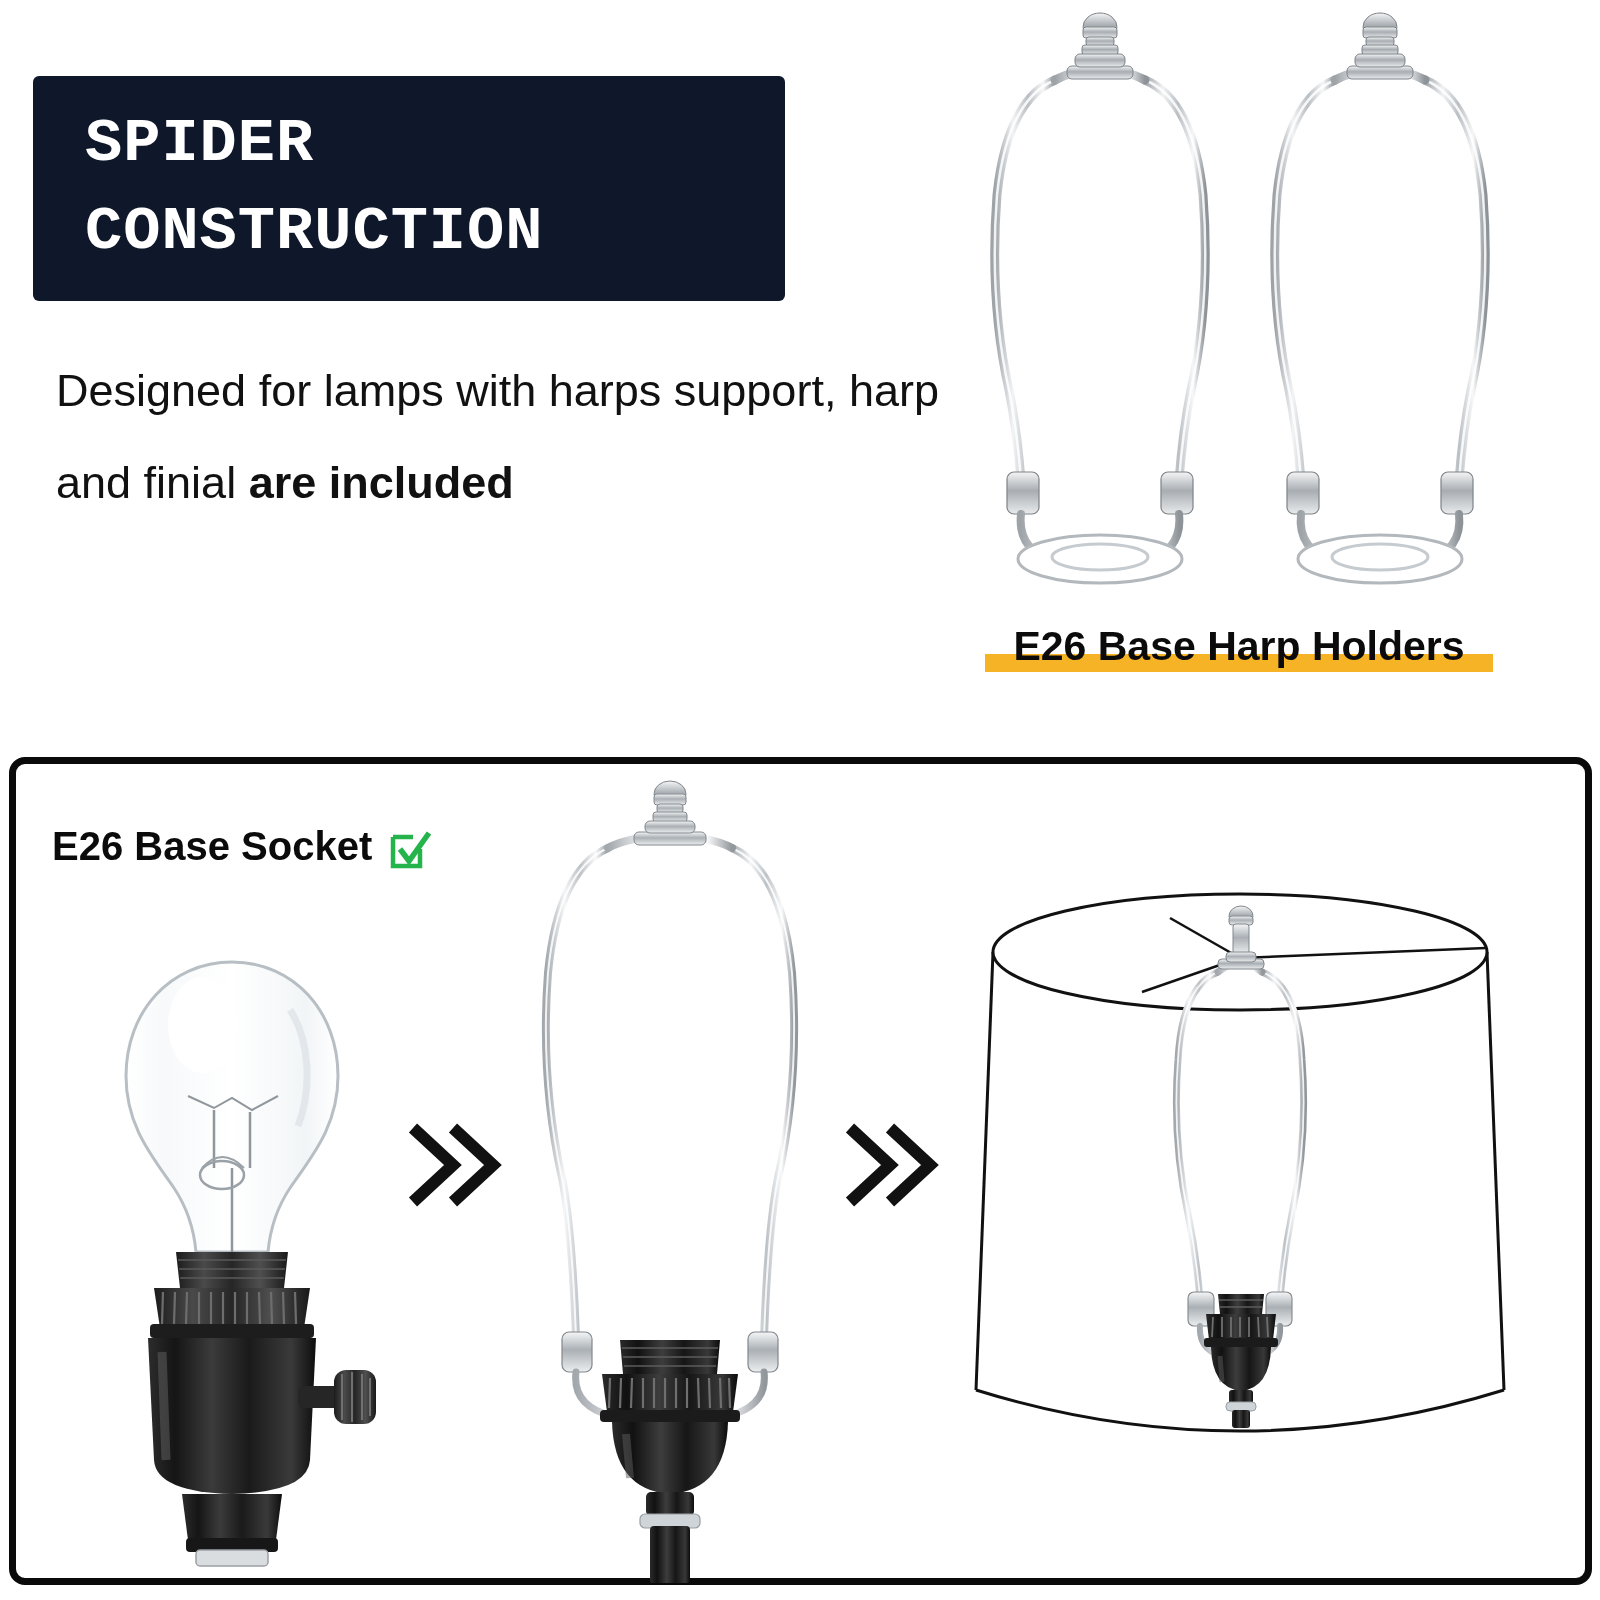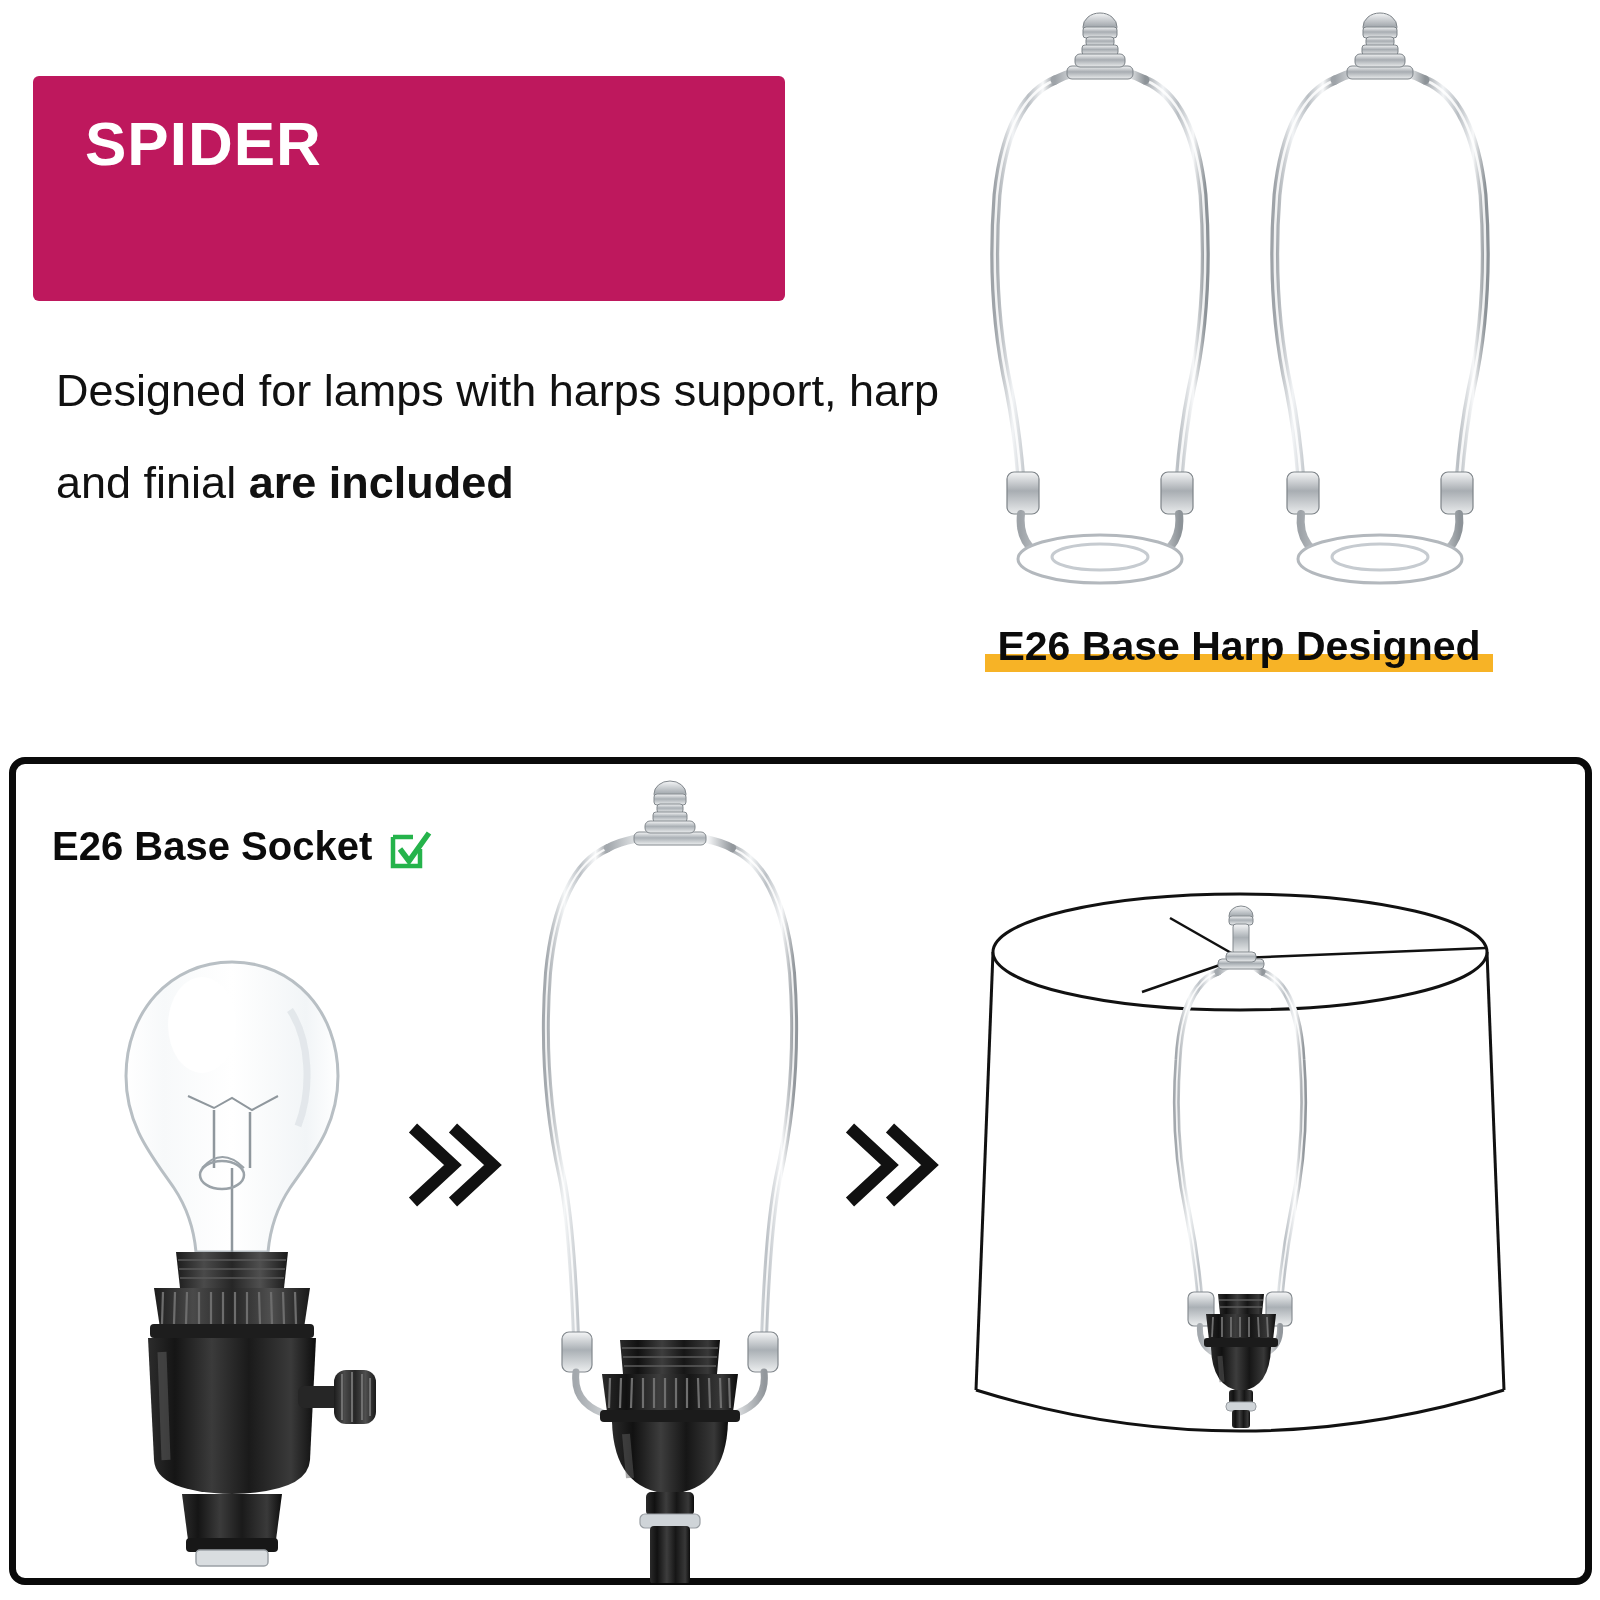--- a/index.html
+++ b/index.html
@@ -10,23 +10,24 @@
     overflow:hidden;
     position:relative;
   }
   .page{position:relative;width:1600px;height:1600px;}
 
   
   .top-section{position:absolute;left:0;top:0;width:1600px;height:700px;}
 
   .title-banner{
     position:absolute;left:33px;top:76px;width:752px;height:225px;
-    background:#be185d;border-radius:6px;
+    background:#0f172a;border-radius:6px;
     box-sizing:border-box;
     padding:24px 0 0 52px;
+    font-family:Liberation Mono, monospace;
   }
   .title-line{
     color:#ffffff;font-weight:bold;font-size:62px;line-height:88px;
     letter-spacing:1px;white-space:nowrap;
   }
 
   .lead-text{
     position:absolute;left:44px;top:345px;width:930px;
     font-size:45px;line-height:92px;color:#111;margin-left:12px;
   }
@@ -74,20 +75,21 @@
 </style>
 </head>
 <body>
 
 <div class="page">
 
   <div class="top-section">
 
     <div class="title-banner">
       <div class="title-line">SPIDER</div>
+      <div class="title-line">CONSTRUCTION</div>
     </div>
 
     <div class="lead-text"><span>Designed for lamps with harps support, harp and finial </span><b>are included</b></div>
 
     <div class="harp-top-wrap">
 
       <div class="harp-slot a">
         <svg width="290" height="590" viewBox="0 0 290 590">
           <defs>
             <linearGradient id="chrome1" x1="0" y1="0" x2="1" y2="0">
@@ -145,21 +147,21 @@
           <rect x="206" y="462" width="32" height="42" rx="7" fill="url(#chromeV1)" stroke="#7d8388" stroke-width="1.2"></rect>
           <path d="M66 504 Q 62 540 100 552 L 190 552 Q 228 540 224 504" fill="none" stroke="url(#chrome1)" stroke-width="8" stroke-linecap="round"></path>
           <ellipse cx="145" cy="549" rx="82" ry="24" fill="#ffffff" stroke="#b3b8bd" stroke-width="3"></ellipse>
           <ellipse cx="145" cy="547" rx="48" ry="13" fill="#ffffff" stroke="#c6cbd0" stroke-width="3"></ellipse>
         </svg>
       </div>
     </div>
 
     <div class="label-harp-holders">
       <div class="hl-bar"></div>
-      <div class="hl-text">E26 Base Harp Designed</div>
+      <div class="hl-text">E26 Base Harp Holders</div>
     </div>
   </div>
 
   <div class="bottom-panel"></div>
 
   <div class="socket-label">
     <span>E26 Base Socket</span>
     <span class="check-ico">
       <svg width="44" height="44" viewBox="0 0 44 44">
         <path d="M5 10 L5 39 L32 39 L32 22" fill="none" stroke="#25b34b" stroke-width="4.5" stroke-linejoin="miter"></path>

